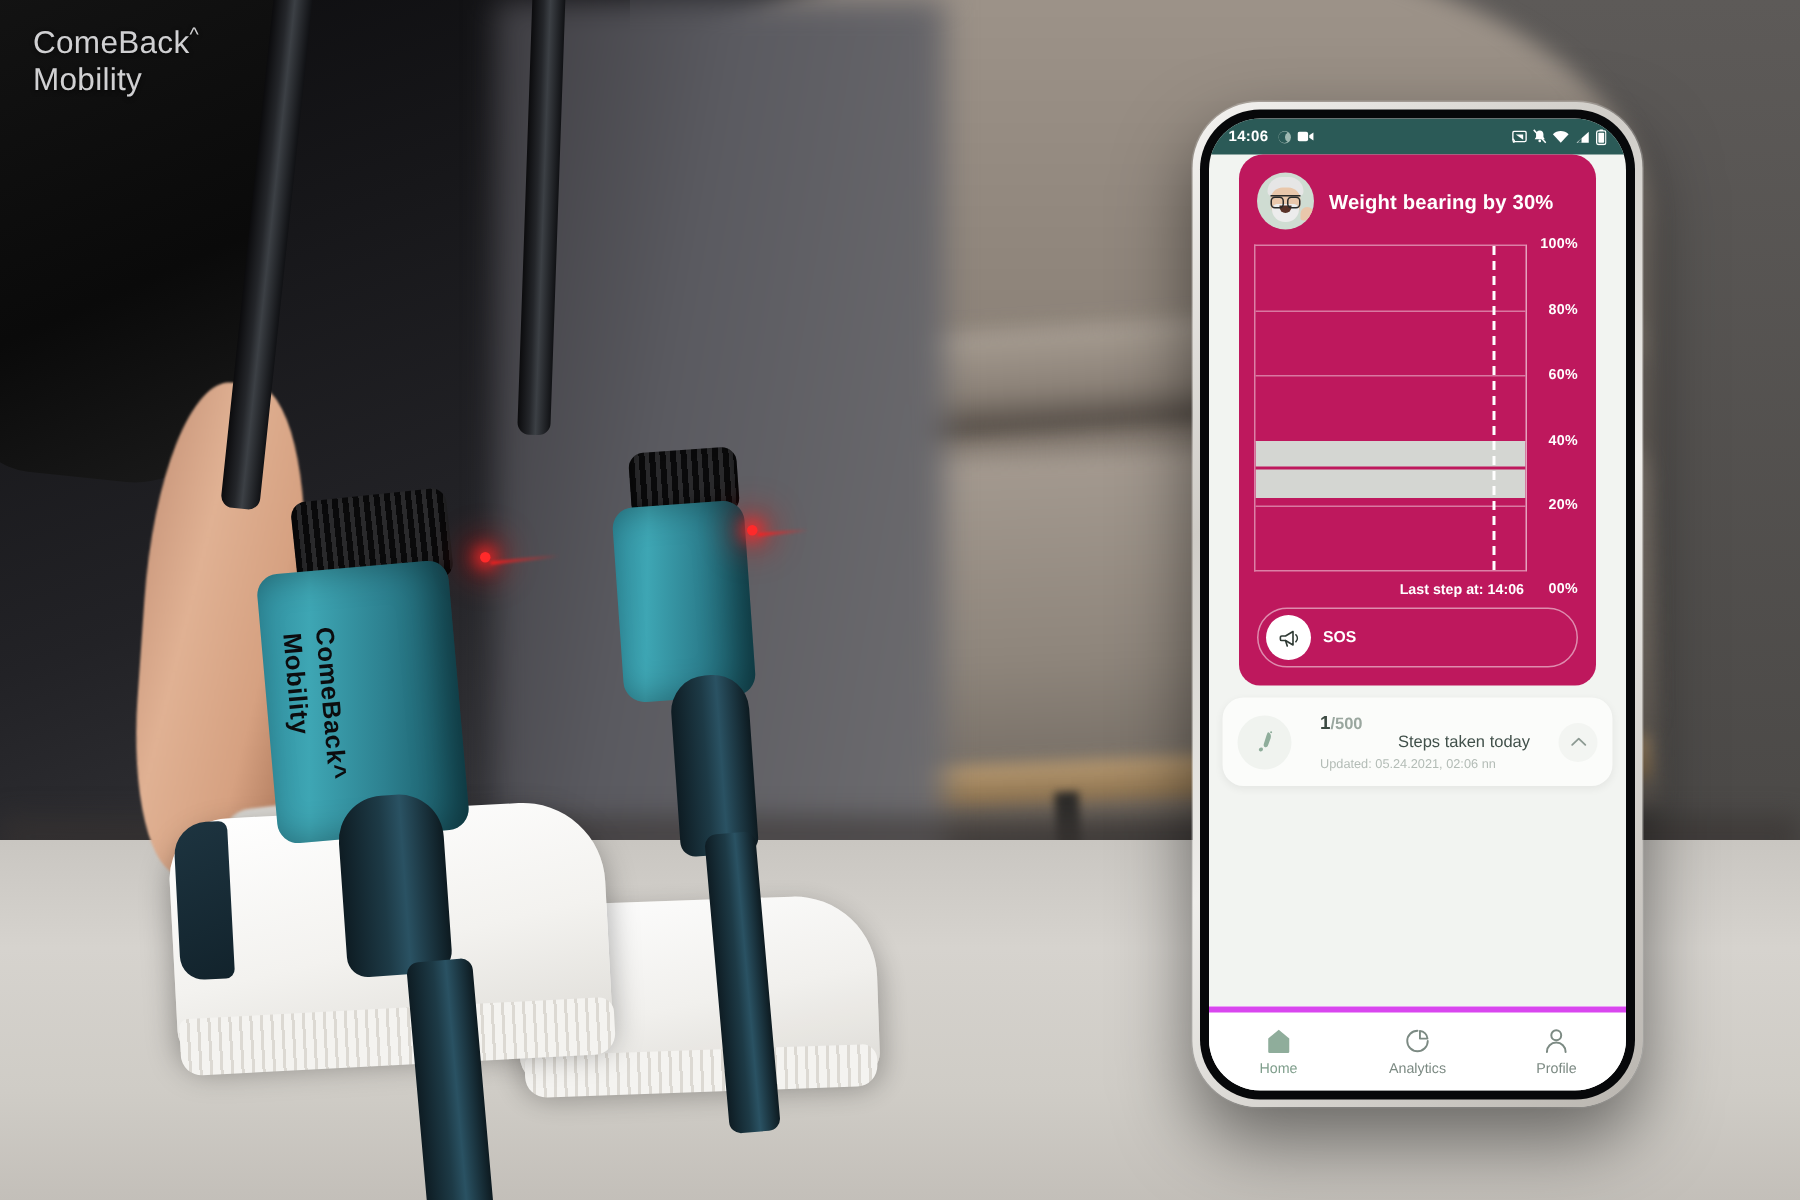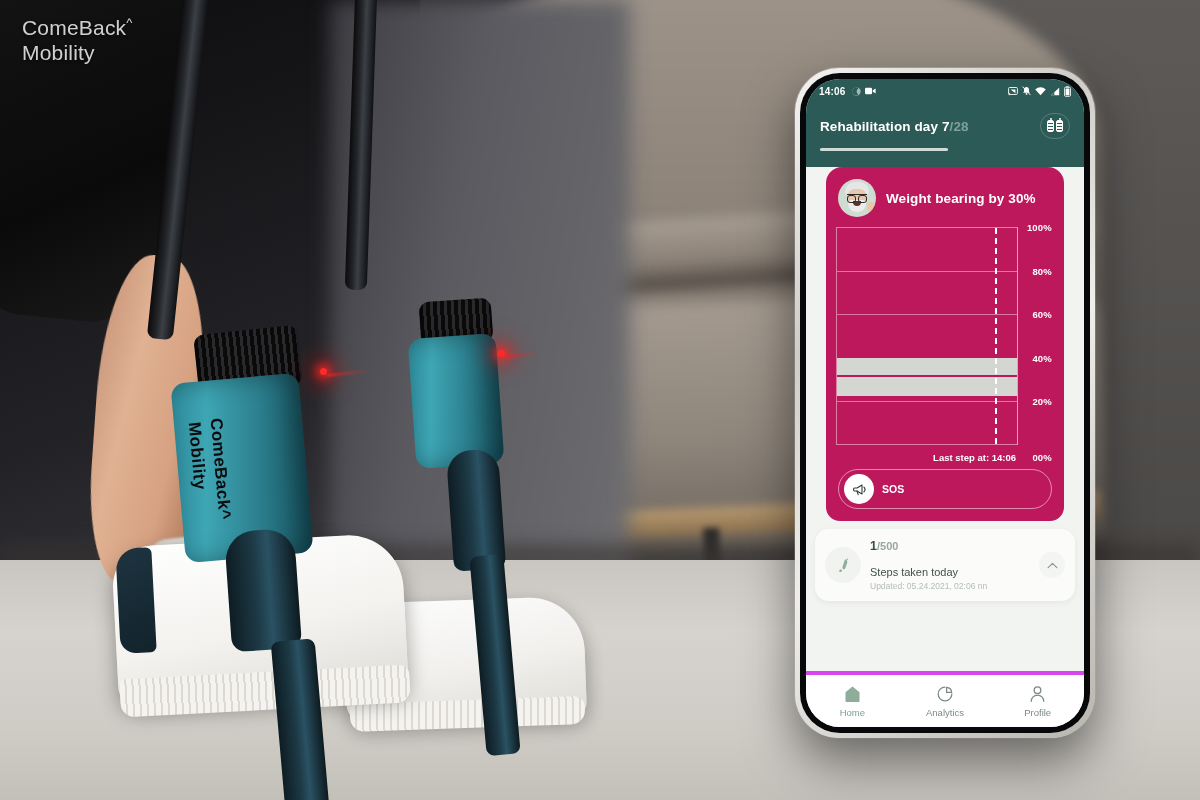--- a/index.html
+++ b/index.html
@@ -326,33 +326,33 @@
     display: flex; align-items: center; justify-content: center;
   }
   .action-label { color: #fff; font-size: 10.5px; font-weight: 600; line-height: 12px; }
 
   
   .steps-card {
     margin: 8px 9px 0 9px;
     background: #fbfcfa;
     border-radius: 14px;
     padding: 10px 10px;
-    display: flex; align-items: center; gap: 9px;
+    display: flex; align-items: center; gap: 19px;
     flex: 0 0 auto;
     box-shadow: 0 2px 6px rgba(0,0,0,.06);
   }
   .steps-icon {
     width: 36px; height: 36px; border-radius: 50%;
     background: #f0f3ef; flex: 0 0 36px;
     display: flex; align-items: center; justify-content: center;
   }
   .steps-texts { flex: 1; }
   .steps-count { font-size: 12.5px; font-weight: 700; color: #3c4a42; }
   .steps-count .goal { color: #9aa79f; font-weight: 600; font-size: 11px; }
-  .steps-sub { font-size: 11px; color: #41504a; margin-top: 13px; }
+  .steps-sub { font-size: 11px; color: #41504a; margin-top: 0; text-align: right; }
   .steps-updated { font-size: 8.5px; color: #b3bcb6; margin-top: 3px; }
   .chev-btn {
     width: 26px; height: 26px; border-radius: 50%;
     background: #f3f5f2;
     display: flex; align-items: center; justify-content: center;
     flex: 0 0 26px;
   }
 
   .flex-spacer { flex: 1; }
 
@@ -475,34 +475,20 @@
         <span>
           <svg width="7" height="11" viewBox="0 0 8 12">
                   <rect x="2.6" y="0" width="2.8" height="1.2" rx=".4" fill="#fff"></rect>
                   <rect x="0.5" y="1.2" width="7" height="10.3" rx="1.3" fill="none" stroke="#fff" stroke-width="1"></rect>
                   <rect x="1.8" y="2.6" width="4.4" height="7.6" rx=".6" fill="#fff"></rect>
                 </svg>
         </span>
       </span>
     </div>
 
-    <div class="header">
-      <div class="header-row">
-        <div class="header-title">
-          <span>Rehabilitation day </span><span>7</span><span class="total">/28</span>
-        </div>
-        <div class="battery-btn">
-          <span class="mini-batt"></span>
-          <span class="mini-batt"></span>
-        </div>
-      </div>
-      <div class="progress-track">
-        <div class="progress-fill"></div>
-      </div>
-    </div>
 
     <div class="green-card">
 
       <div class="bearing-row">
         <div class="avatar">
           <span class="av-hair"></span>
           <span class="av-face"></span>
           <span class="av-beard"></span>
           <span class="av-mouth"></span>
           <span class="av-glass"></span>

